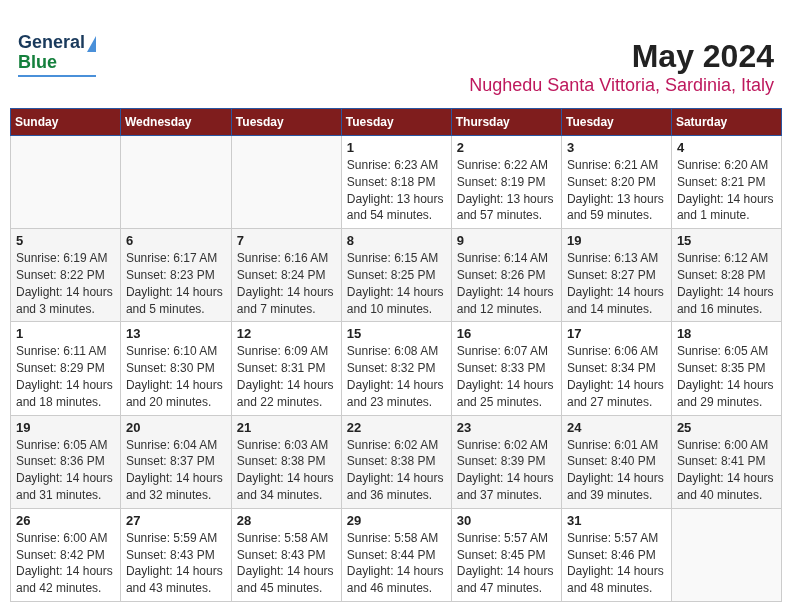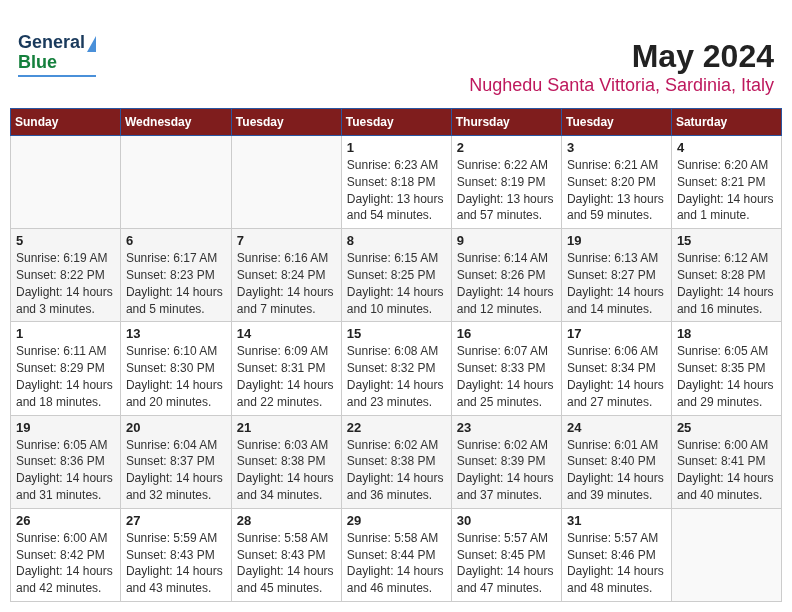--- a/index.html
+++ b/index.html
@@ -175,21 +175,21 @@
       <tr>
         <td>
           <span class="day-num">1</span>
           <div class="day-detail">Sunrise: 6:11 AM<br>Sunset: 8:29 PM<br>Daylight: 14 hours<br>and 18 minutes.</div>
         </td>
         <td>
           <span class="day-num">13</span>
           <div class="day-detail">Sunrise: 6:10 AM<br>Sunset: 8:30 PM<br>Daylight: 14 hours<br>and 20 minutes.</div>
         </td>
         <td>
-          <span class="day-num">14</span>
+          <span class="day-num">12</span>
           <div class="day-detail">Sunrise: 6:09 AM<br>Sunset: 8:31 PM<br>Daylight: 14 hours<br>and 22 minutes.</div>
         </td>
         <td>
           <span class="day-num">15</span>
           <div class="day-detail">Sunrise: 6:08 AM<br>Sunset: 8:32 PM<br>Daylight: 14 hours<br>and 23 minutes.</div>
         </td>
         <td>
           <span class="day-num">16</span>
           <div class="day-detail">Sunrise: 6:07 AM<br>Sunset: 8:33 PM<br>Daylight: 14 hours<br>and 25 minutes.</div>
         </td>

